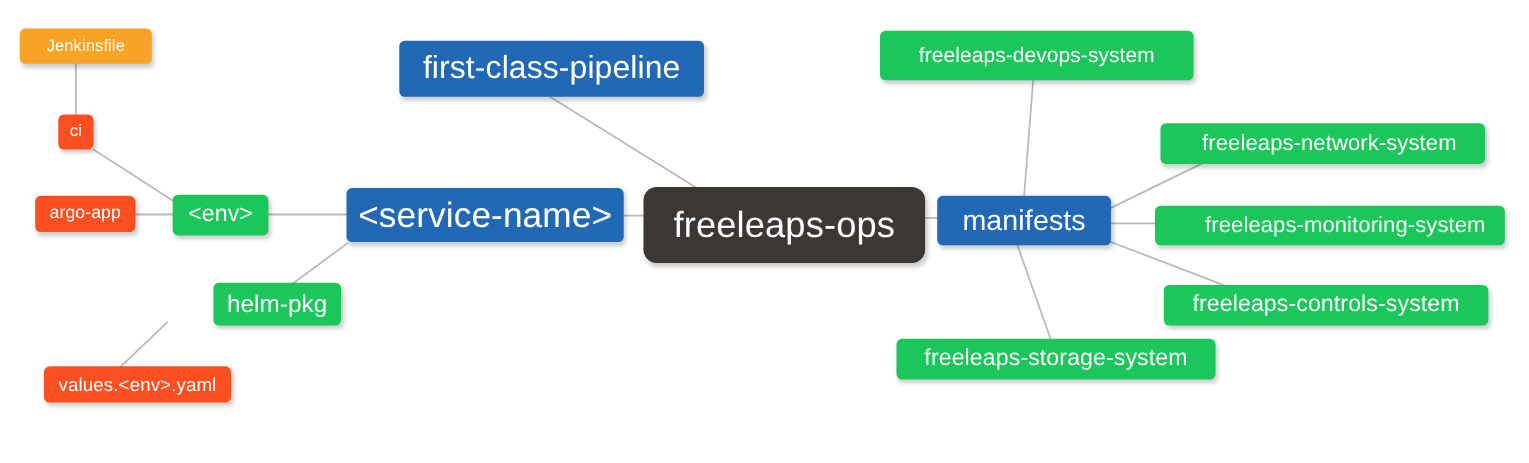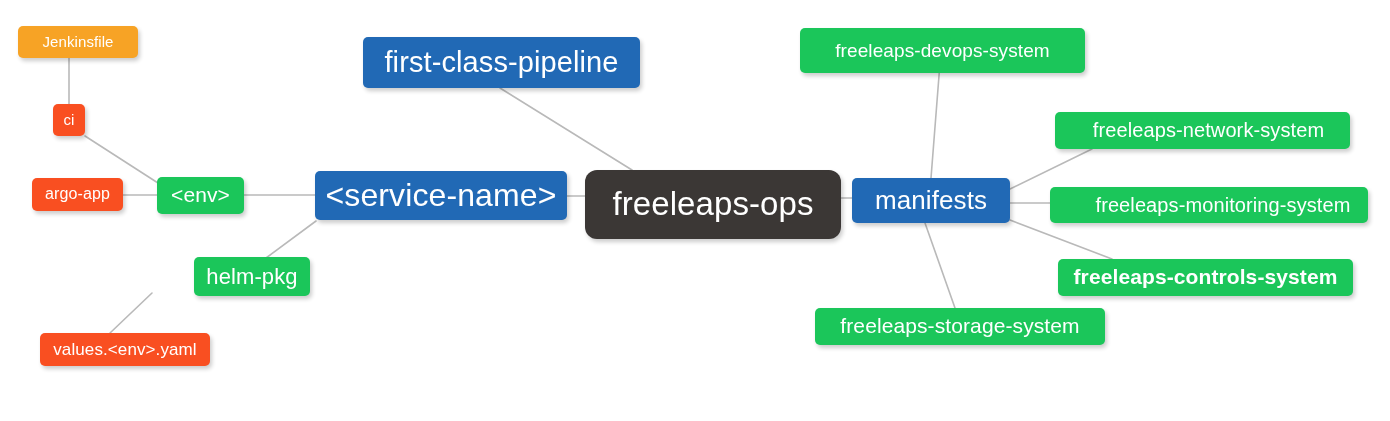--- a/index.html
+++ b/index.html
@@ -95,20 +95,20 @@
       </div>
       <div class="node" style="left: 800px; top: 28px; width: 285px; height: 45px; background: rgb(27, 198, 90); font-size: 19px;">
         <span>freeleaps-devops-system</span>
       </div>
       <div class="node" style="left: 1055px; top: 112px; width: 295px; height: 37px; background: rgb(27, 198, 90); font-size: 20px; padding-left: 12px;">
         <span>freeleaps-network-system</span>
       </div>
       <div class="node" style="left: 1050px; top: 187px; width: 318px; height: 36px; background: rgb(27, 198, 90); font-size: 20px; padding-left: 28px;">
         <span>freeleaps-monitoring-system</span>
       </div>
-      <div class="node" style="left: 1058px; top: 259px; width: 295px; height: 37px; background: rgb(27, 198, 90); font-size: 21px; font-weight: bold;">
+      <div class="node" style="left: 1058px; top: 259px; width: 295px; height: 37px; background: rgb(27, 198, 90); font-size: 21px;">
         <span>freeleaps-controls-system</span>
       </div>
       <div class="node" style="left: 815px; top: 308px; width: 290px; height: 37px; background: rgb(27, 198, 90); font-size: 21px;">
         <span>freeleaps-storage-system</span>
       </div>
     </div>
 </div>
 
 </body></html>

